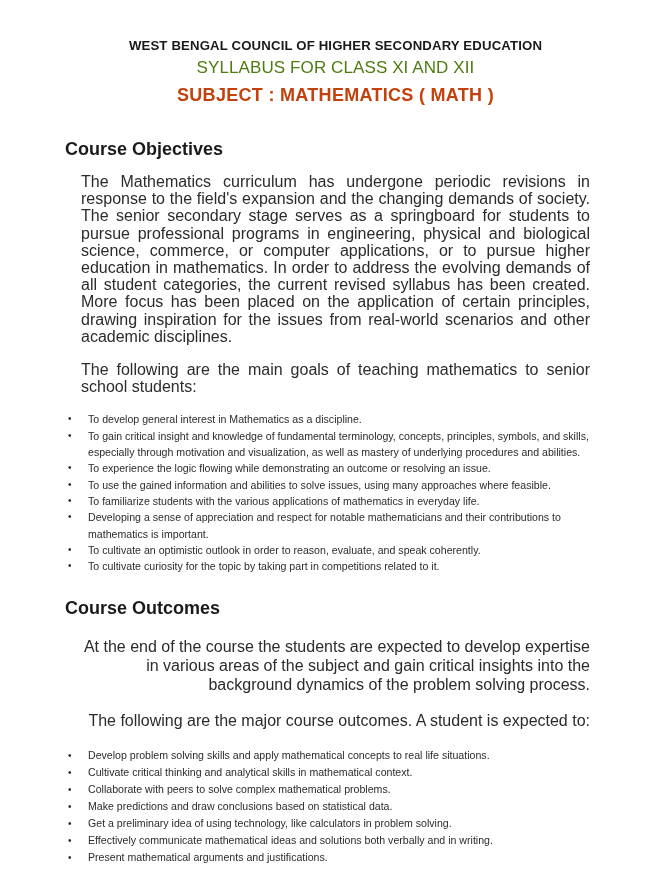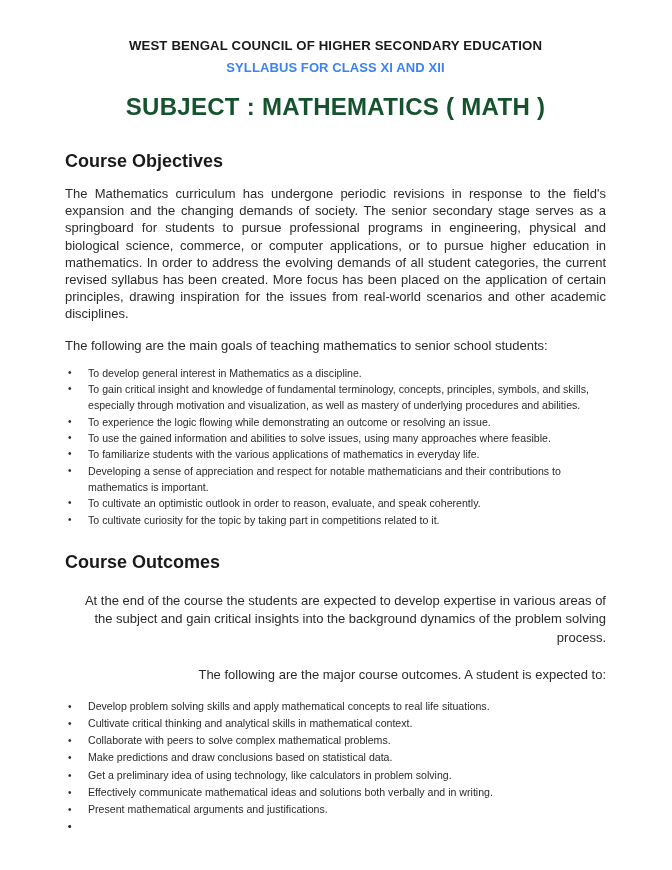--- a/index.html
+++ b/index.html
@@ -39,53 +39,53 @@
   }
   .title-line-1 {
     font-size: 13.2px;
     font-weight: bold;
     letter-spacing: 0.15px;
     line-height: 20px;
     color: #1a1a1a;
     white-space: nowrap;
   }
   .title-line-2 {
-    font-size: 13px;
-    font-weight: bold;
+    font-size: 17px;
+    font-weight: normal;
     letter-spacing: 0.1px;
     line-height: 24px;
-    color: #3b82f6;
+    color: #4d7c0f;
   }
   .title-line-3 {
-    font-size: 24px;
+    font-size: 18px;
     font-weight: bold;
     letter-spacing: 0.3px;
     line-height: 28px;
-    color: #14532d;
-    margin-top: 13px;
+    color: #c2410c;
+    margin-top: 1px;
   }
 
   
   .section-heading {
     font-size: 18px;
     font-weight: bold;
     color: #1a1a1a;
     line-height: 16px;
   }
   #sec-objectives-heading { margin-top: 32px; }
   #sec-outcomes-heading  { margin-top: 26px; }
 
   
   .para {
-    font-size: 13px;
+    font-size: 16px;
     line-height: 17.2px;
     color: #2b2b2b;
     text-align: justify;
     text-justify: inter-word;
-    margin: 0;
+    margin: 16px;
   }
   .para.loose {
     line-height: 18.6px;
     text-align: right;
   }
   #para-intro { margin-top: 16px; }
   #para-goals-lead { margin-top: 14px; }
   #para-outcomes-intro { margin-top: 22px; }
   #para-outcomes-lead { margin-top: 18px; }
 

